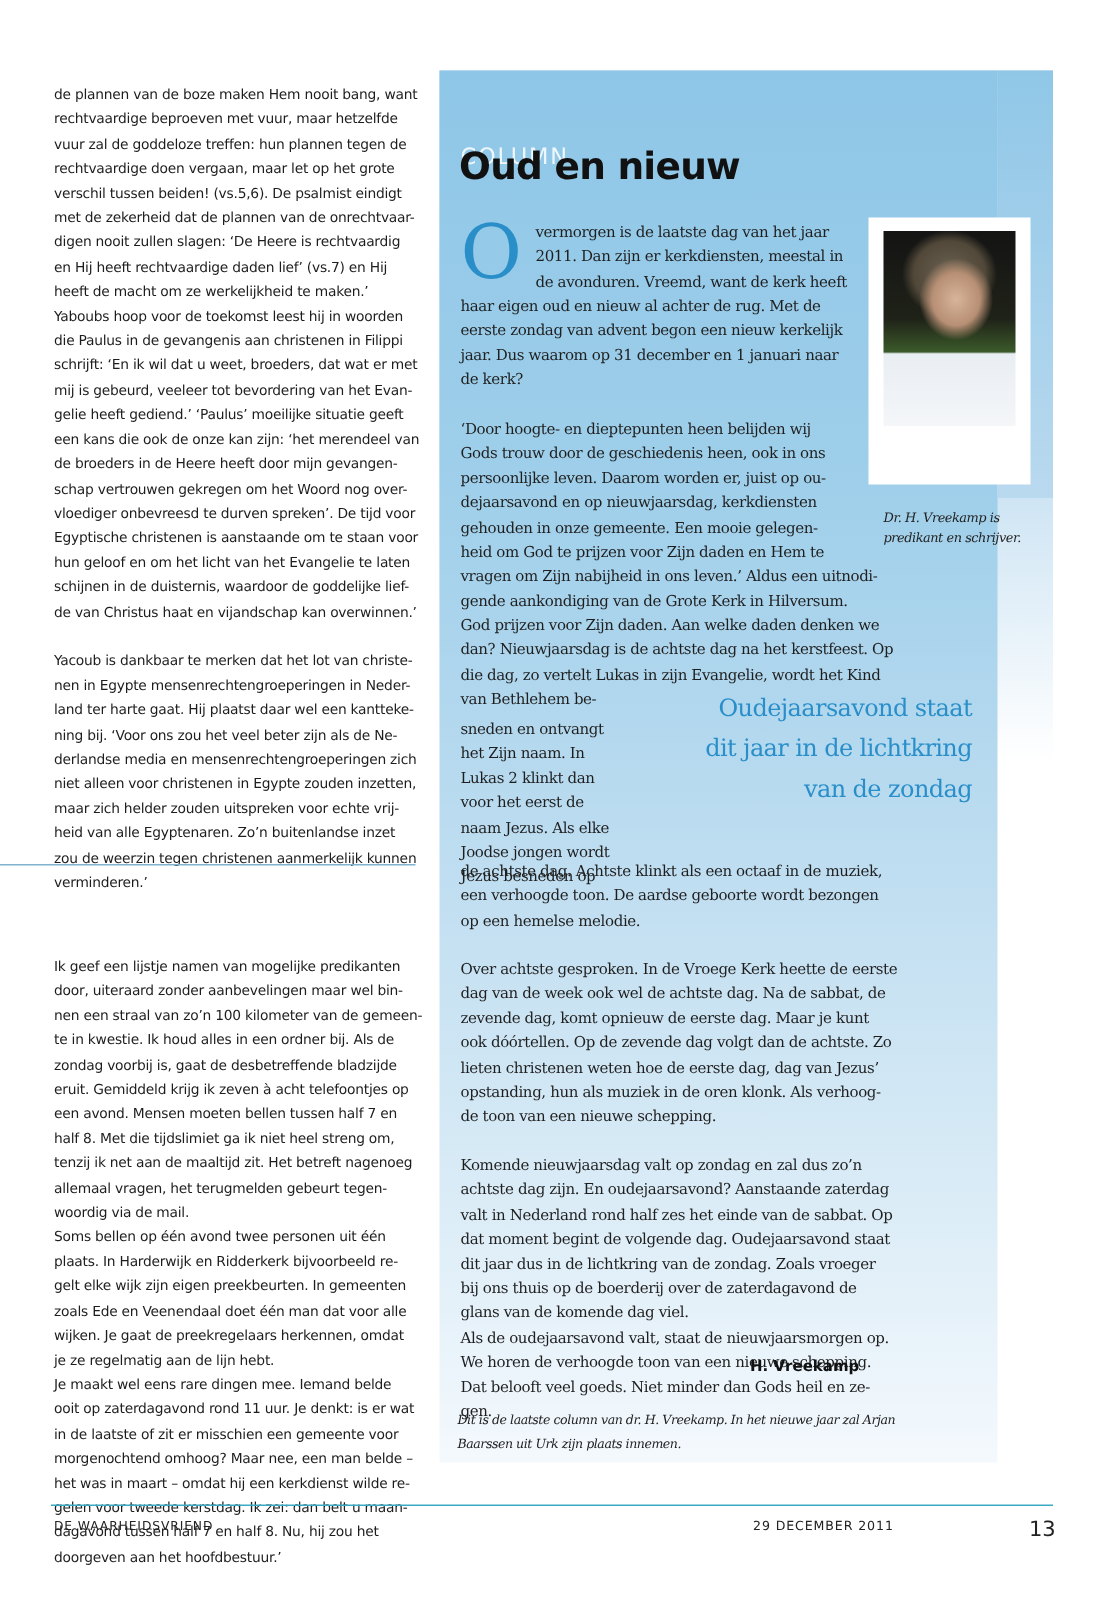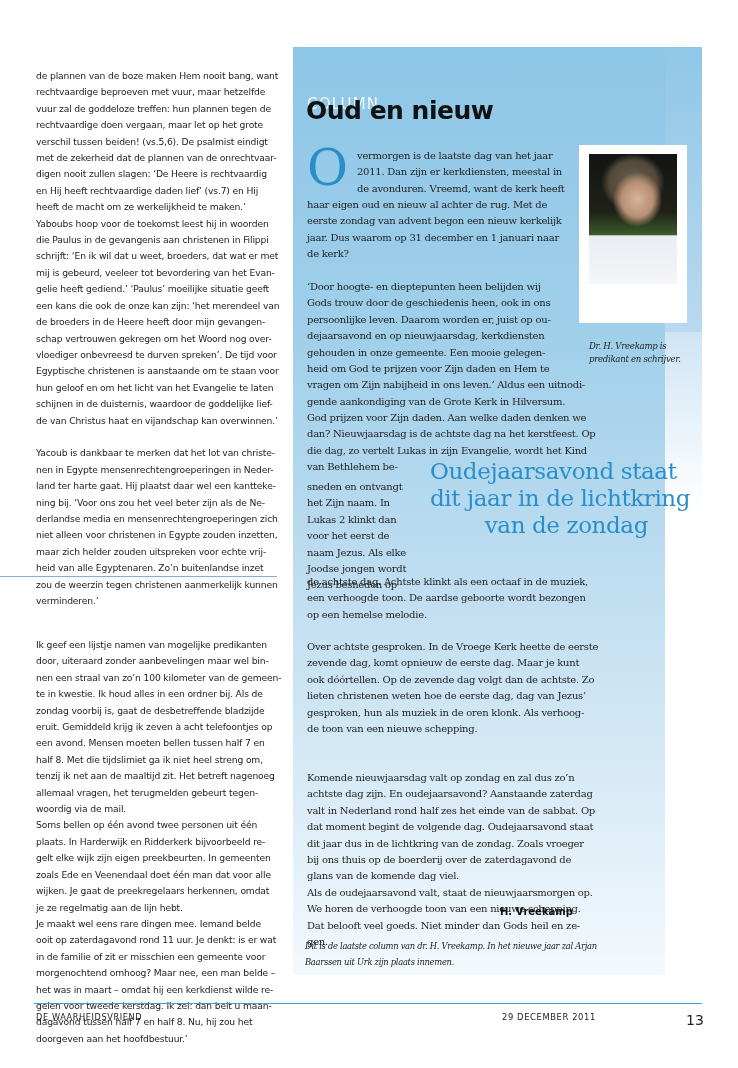--- a/index.html
+++ b/index.html
@@ -1,20 +1,20 @@
 <!DOCTYPE html>
 <html><head>
 <meta charset="utf-8">
 <style>
   * { box-sizing: border-box; margin: 0; padding: 0; }
   html, body { width: 738px; height: 1068px; background: #ffffff; overflow: hidden; }
   body { position: relative; font-family: "DejaVu Sans", sans-serif; color: #1a1a1a; }
 
   
-  .left-col { position: absolute; left: 36px; top: 68px; width: 240px; font-family: "DejaVu Sans", sans-serif; font-size: 9.2px; line-height: 16.4px; color: #1d1d1d; letter-spacing: -0.15px; }
+  .left-col { position: absolute; left: 36px; top: 56px; width: 240px; font-family: "DejaVu Sans", sans-serif; font-size: 9.2px; line-height: 16.4px; color: #1d1d1d; letter-spacing: -0.15px; }
   .left-col .gap { height: 16px; }
   .line { display: block; white-space: nowrap; }
   .separator { position: absolute; left: 0; top: 576px; width: 277px; height: 1px; background: #7fb3cf; }
   .left-col-2 { position: absolute; left: 36px; top: 597px; width: 240px; font-family: "DejaVu Sans", sans-serif; font-size: 9.2px; line-height: 16.4px; color: #1d1d1d; letter-spacing: -0.15px; margin-top: 40px; }
 
   
   .panel-strip { position: absolute; left: 293px; top: 47px; width: 409px; height: 460px;
     background: linear-gradient(to bottom, #bcd9ee 0%, #c6e0f2 55%, #ffffff 100%); }
   .panel { position: absolute; left: 293px; top: 47px; width: 372px; height: 928px;
     background: linear-gradient(to bottom, #8ec6e7 0%, #9fcfea 30%, #bcdcf0 55%, #d9ebf6 80%, #f4f9fd 100%); }
@@ -26,21 +26,21 @@
   .body-serif { position: absolute; font-family: "DejaVu Serif", serif; font-size: 10px; line-height: 16.4px; color: #1e1e1e; letter-spacing: -0.25px; }
   .dropcap { position: absolute; left: 307px; top: 143px; font-family: "DejaVu Serif", serif; font-size: 50px; line-height: 50px; color: #2a8fc9; }
 
   .photo-card { position: absolute; left: 579px; top: 145px; width: 108px; height: 178px; background: #ffffff; }
   .photo { position: absolute; left: 10px; top: 9px; width: 88px; height: 130px;
     background: radial-gradient(ellipse 40% 30% at 55% 35%, #d7b49a 0%, #b78f74 45%, transparent 70%),
                 radial-gradient(ellipse 45% 28% at 50% 22%, #6b6252 0%, #514839 60%, transparent 80%),
                 linear-gradient(to bottom, #141414 0%, #1f2218 45%, #3b5a2a 62%, #e9eef3 63%, #f4f6f8 100%); }
   .photo-caption { position: absolute; left: 10px; top: 148px; width: 92px; font-family: "DejaVu Serif", serif; font-style: italic; font-size: 8.6px; line-height: 13px; color: #222; letter-spacing: -0.3px; margin-top: 47px; }
 
-  .pullquote { position: absolute; left: 430px; top: 458px; width: 218px; text-align: right; font-family: "DejaVu Serif", serif; font-size: 23px; line-height: 27px; color: #2a8fc9; letter-spacing: -0.4px; }
+  .pullquote { position: absolute; left: 430px; top: 458px; width: 218px; text-align: right; font-family: "DejaVu Serif", serif; font-size: 16px; line-height: 27px; color: #2a8fc9; letter-spacing: -0.4px; }
 
   .signature { position: absolute; left: 500px; top: 906px; width: 101px; font-family: "DejaVu Sans", sans-serif; font-weight: bold; font-size: 10px; color: #111; }
   .footnote { position: absolute; left: 305px; top: 938px; width: 350px; font-family: "DejaVu Serif", serif; font-style: italic; font-size: 8.4px; line-height: 16px; color: #222; letter-spacing: -0.3px; }
 
   
   .footer-rule { position: absolute; left: 34px; top: 1003px; width: 668px; height: 1px; background: #3aa9c4; }
   .footer-left { position: absolute; left: 36px; top: 1012px; font-family: "DejaVu Sans", sans-serif; font-size: 8.2px; letter-spacing: 0.6px; color: #222; }
   .footer-date { position: absolute; left: 502px; top: 1012px; font-family: "DejaVu Sans", sans-serif; font-size: 8.4px; letter-spacing: 0.6px; color: #222; }
   .footer-page { position: absolute; left: 686px; top: 1012px; font-family: "DejaVu Sans", sans-serif; font-size: 14px; color: #222; }
 </style>
@@ -96,21 +96,21 @@
     <span class="line">allemaal vragen, het terugmelden gebeurt tegen-</span>
     <span class="line">woordig via de mail.</span>
     <span class="line">Soms bellen op één avond twee personen uit één</span>
     <span class="line">plaats. In Harderwijk en Ridderkerk bijvoorbeeld re-</span>
     <span class="line">gelt elke wijk zijn eigen preekbeurten. In gemeenten</span>
     <span class="line">zoals Ede en Veenendaal doet één man dat voor alle</span>
     <span class="line">wijken. Je gaat de preekregelaars herkennen, omdat</span>
     <span class="line">je ze regelmatig aan de lijn hebt.</span>
     <span class="line">Je maakt wel eens rare dingen mee. Iemand belde</span>
     <span class="line">ooit op zaterdagavond rond 11 uur. Je denkt: is er wat</span>
-    <span class="line">in de familie of zit er misschien een gemeente voor</span>
+    <span class="line">in de laatste of zit er misschien een gemeente voor</span>
     <span class="line">morgenochtend omhoog? Maar nee, een man belde –</span>
     <span class="line">het was in maart – omdat hij een kerkdienst wilde re-</span>
     <span class="line">gelen voor tweede kerstdag. Ik zei: dan belt u maan-</span>
     <span class="line">dagavond tussen half 7 en half 8. Nu, hij zou het</span>
     <span class="line">doorgeven aan het hoofdbestuur.’</span>
   </div>
 
 <div class="panel-strip"></div>
 <div class="panel"></div>
 <div class="panel-top-right"></div>
@@ -155,24 +155,25 @@
     <span class="line">Joodse jongen wordt</span>
     <span class="line">Jezus besneden op</span>
   </div>
 <div class="body-serif" style="left:307px; top:574px; width:330px;" id="p3c">
     <span class="line">de achtste dag. Achtste klinkt als een octaaf in de muziek,</span>
     <span class="line">een verhoogde toon. De aardse geboorte wordt bezongen</span>
     <span class="line">op een hemelse melodie.</span>
   </div>
 <div class="body-serif" style="left:307px; top:639px; width:330px;" id="p4">
     <span class="line">Over achtste gesproken. In de Vroege Kerk heette de eerste</span>
+    <span class="line">dag van de week ook wel de achtste dag. Na de sabbat, de</span>
     <span class="line">zevende dag, komt opnieuw de eerste dag. Maar je kunt</span>
     <span class="line">ook dóórtellen. Op de zevende dag volgt dan de achtste. Zo</span>
     <span class="line">lieten christenen weten hoe de eerste dag, dag van Jezus’</span>
-    <span class="line">gesproken, hun als muziek in de oren klonk. Als verhoog-</span>
+    <span class="line">opstanding, hun als muziek in de oren klonk. Als verhoog-</span>
     <span class="line">de toon van een nieuwe schepping.</span>
   </div>
 <div class="body-serif" style="left:307px; top:770px; width:330px;" id="p5">
     <span class="line">Komende nieuwjaarsdag valt op zondag en zal dus zo’n</span>
     <span class="line">achtste dag zijn. En oudejaarsavond? Aanstaande zaterdag</span>
     <span class="line">valt in Nederland rond half zes het einde van de sabbat. Op</span>
     <span class="line">dat moment begint de volgende dag. Oudejaarsavond staat</span>
     <span class="line">dit jaar dus in de lichtkring van de zondag. Zoals vroeger</span>
     <span class="line">bij ons thuis op de boerderij over de zaterdagavond de</span>
     <span class="line">glans van de komende dag viel.</span>

